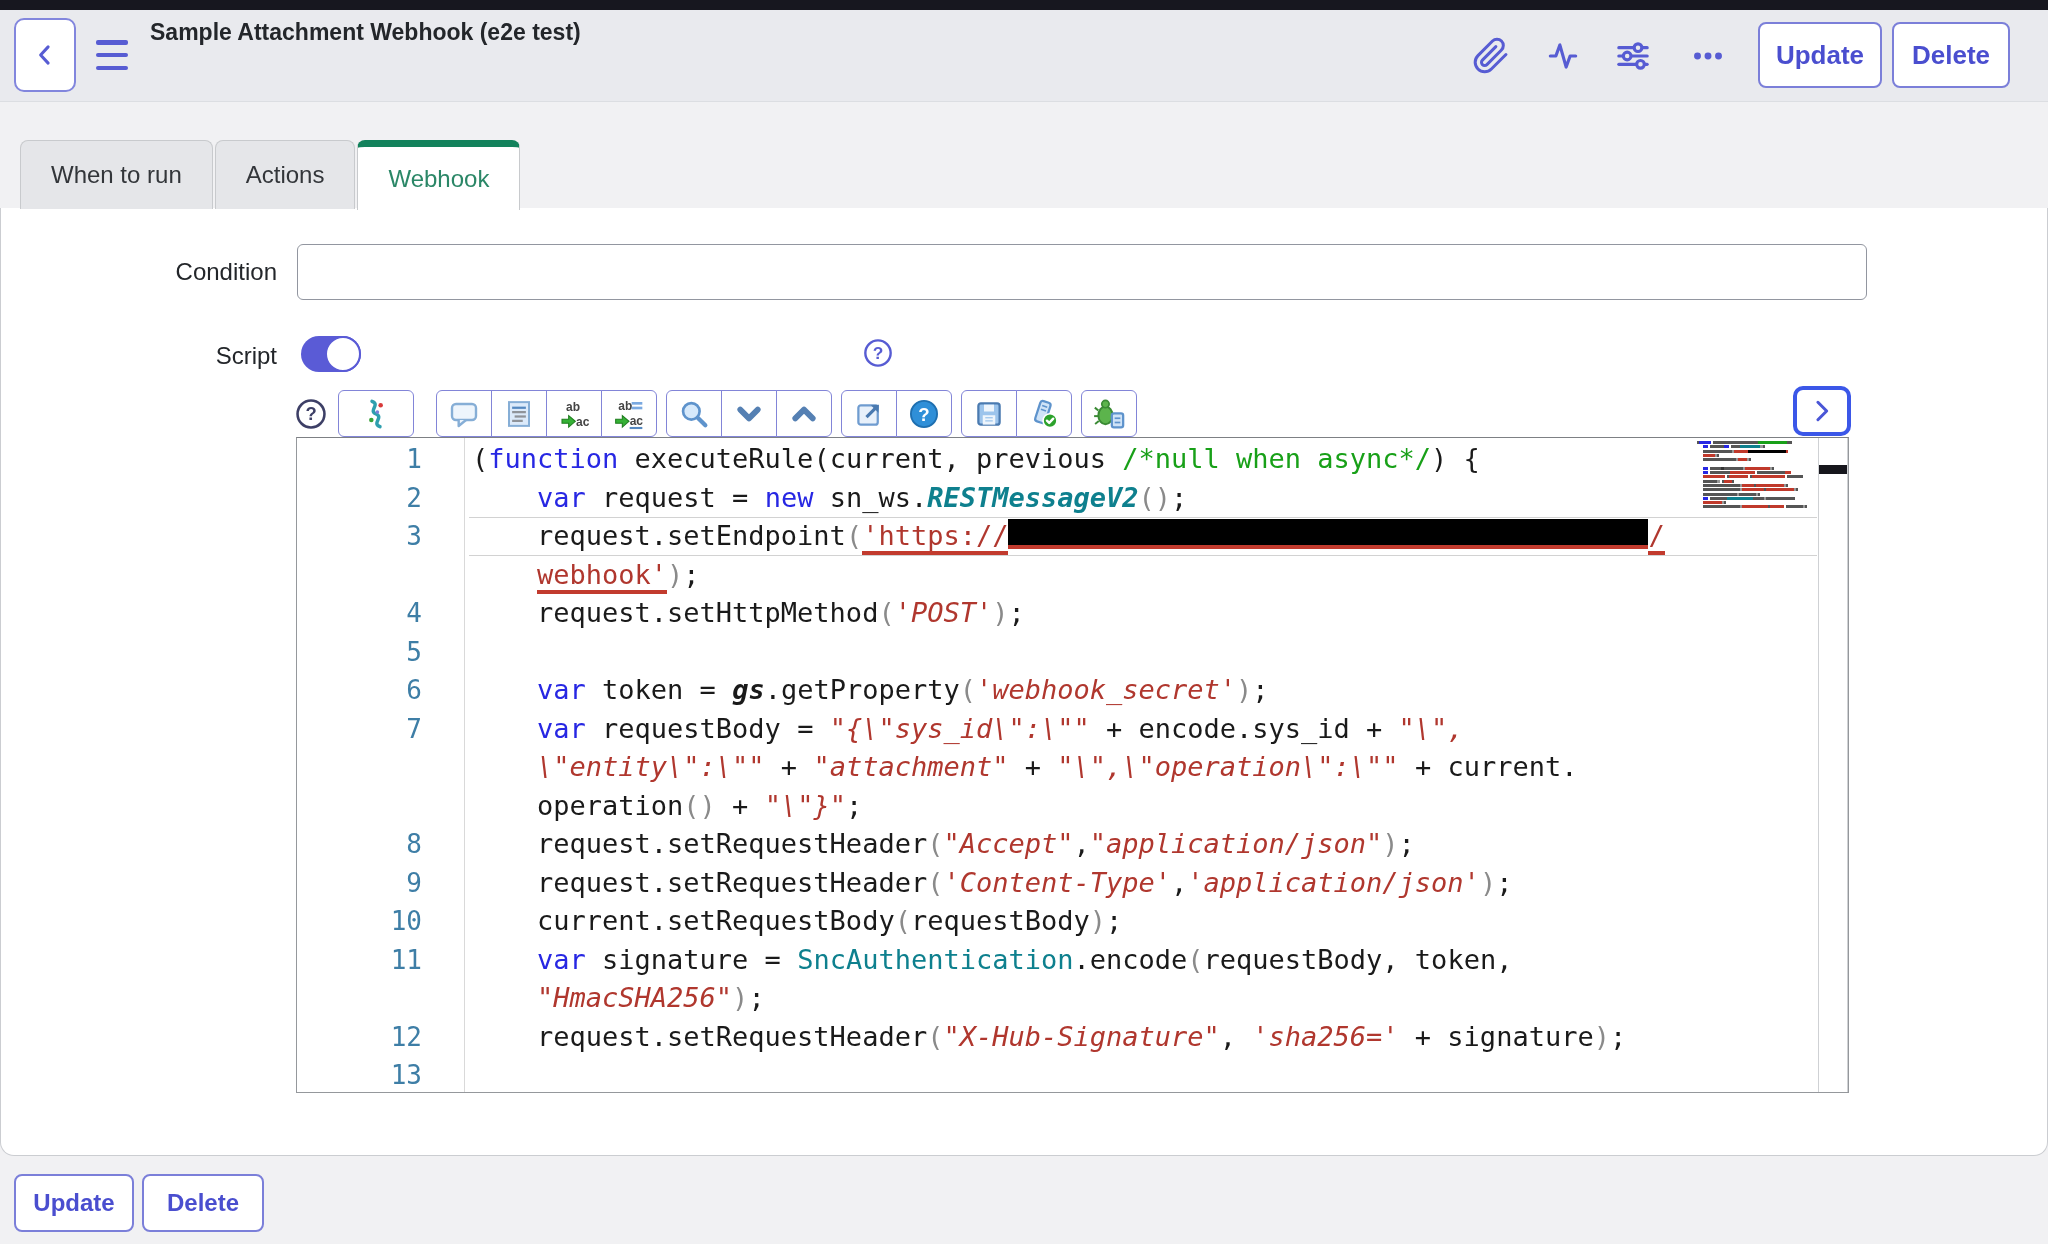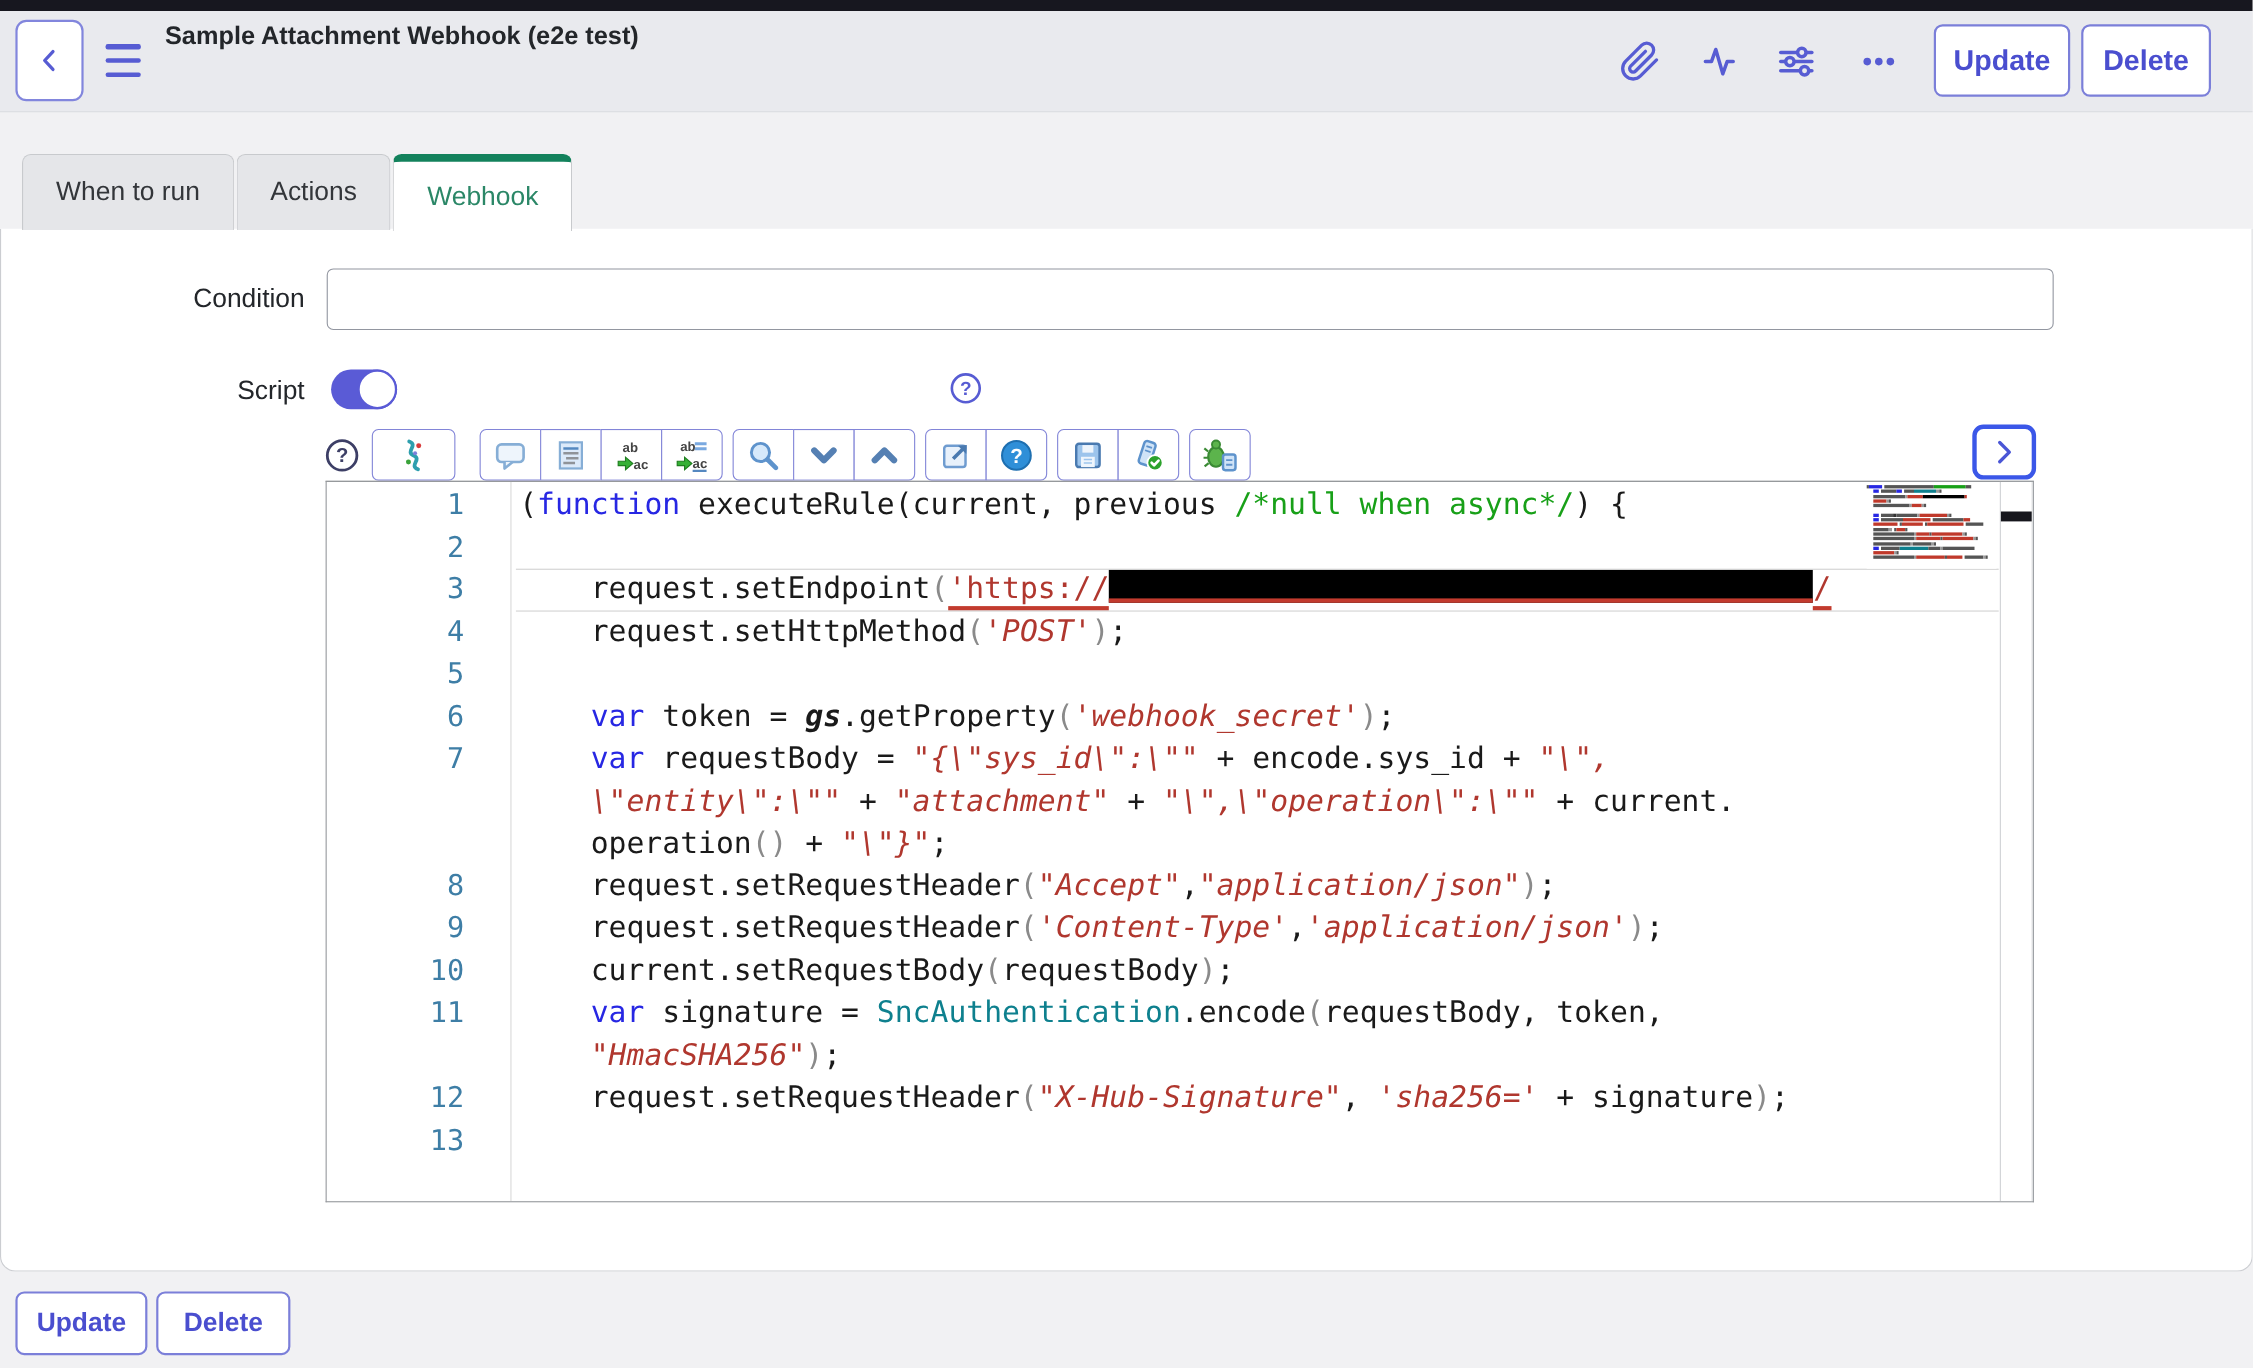--- a/index.html
+++ b/index.html
@@ -262,22 +262,23 @@
     </div>
     <div class="expand-btn">
       <svg width="28" height="28" viewBox="0 0 24 24">
           <polyline points="8.5 4.5 16 12 8.5 19.5" fill="none" stroke="#4a56d6" stroke-width="2.6" stroke-linecap="round" stroke-linejoin="round"></polyline>
         </svg>
     </div>
 
     <div class="editor">
       <div id="code-rows">
           <div class="crow"><span class="num">1</span><span class="code"><span class="tk-p">(</span><span class="tk-k">function</span><span class="tk-p"> executeRule(current, previous </span><span class="tk-c">/*null when async*/</span><span class="tk-p">) {</span></span></div>
-          <div class="crow"><span class="num">2</span></div>
+          <div class="crow"><span class="num">2</span><span class="code"><span class="tk-p">    </span><span class="tk-k">var</span><span class="tk-p"> request = </span><span class="tk-k">new</span><span class="tk-p"> sn_ws.</span><span class="tk-te">RESTMessageV2</span><span class="tk-pn">()</span><span class="tk-p">;</span></span></div>
           <div class="crow hl"><span class="num">3</span><span class="code"><span class="tk-p">    request.setEndpoint</span><span class="tk-pn">(</span><span class="tk-su">'https://</span><span class="tk-redact"></span><span class="tk-su">/</span></span></div>
+          <div class="crow"><span class="num"></span><span class="code"><span class="tk-p">    </span><span class="tk-su">webhook'</span><span class="tk-pn">)</span><span class="tk-p">;</span></span></div>
           <div class="crow"><span class="num">4</span><span class="code"><span class="tk-p">    request.setHttpMethod</span><span class="tk-pn">(</span><span class="tk-s">'POST'</span><span class="tk-pn">)</span><span class="tk-p">;</span></span></div>
           <div class="crow"><span class="num">5</span><span class="code"></span></div>
           <div class="crow"><span class="num">6</span><span class="code"><span class="tk-p">    </span><span class="tk-k">var</span><span class="tk-p"> token = </span><span class="tk-b">gs</span><span class="tk-p">.getProperty</span><span class="tk-pn">(</span><span class="tk-s">'webhook_secret'</span><span class="tk-pn">)</span><span class="tk-p">;</span></span></div>
           <div class="crow"><span class="num">7</span><span class="code"><span class="tk-p">    </span><span class="tk-k">var</span><span class="tk-p"> requestBody = </span><span class="tk-s">"{\"sys_id\":\""</span><span class="tk-p"> + encode.sys_id + </span><span class="tk-s">"\",</span></span></div>
           <div class="crow"><span class="num"></span><span class="code"><span class="tk-p">    </span><span class="tk-s">\"entity\":\""</span><span class="tk-p"> + </span><span class="tk-s">"attachment"</span><span class="tk-p"> + </span><span class="tk-s">"\",\"operation\":\""</span><span class="tk-p"> + current.</span></span></div>
           <div class="crow"><span class="num"></span><span class="code"><span class="tk-p">    operation</span><span class="tk-pn">()</span><span class="tk-p"> + </span><span class="tk-s">"\"}"</span><span class="tk-p">;</span></span></div>
           <div class="crow"><span class="num">8</span><span class="code"><span class="tk-p">    request.setRequestHeader</span><span class="tk-pn">(</span><span class="tk-s">"Accept"</span><span class="tk-p">,</span><span class="tk-s">"application/json"</span><span class="tk-pn">)</span><span class="tk-p">;</span></span></div>
           <div class="crow"><span class="num">9</span><span class="code"><span class="tk-p">    request.setRequestHeader</span><span class="tk-pn">(</span><span class="tk-s">'Content-Type'</span><span class="tk-p">,</span><span class="tk-s">'application/json'</span><span class="tk-pn">)</span><span class="tk-p">;</span></span></div>
           <div class="crow"><span class="num">10</span><span class="code"><span class="tk-p">    current.setRequestBody</span><span class="tk-pn">(</span><span class="tk-p">requestBody</span><span class="tk-pn">)</span><span class="tk-p">;</span></span></div>
           <div class="crow"><span class="num">11</span><span class="code"><span class="tk-p">    </span><span class="tk-k">var</span><span class="tk-p"> signature = </span><span class="tk-t">SncAuthentication</span><span class="tk-p">.encode</span><span class="tk-pn">(</span><span class="tk-p">requestBody, token,</span></span></div>

